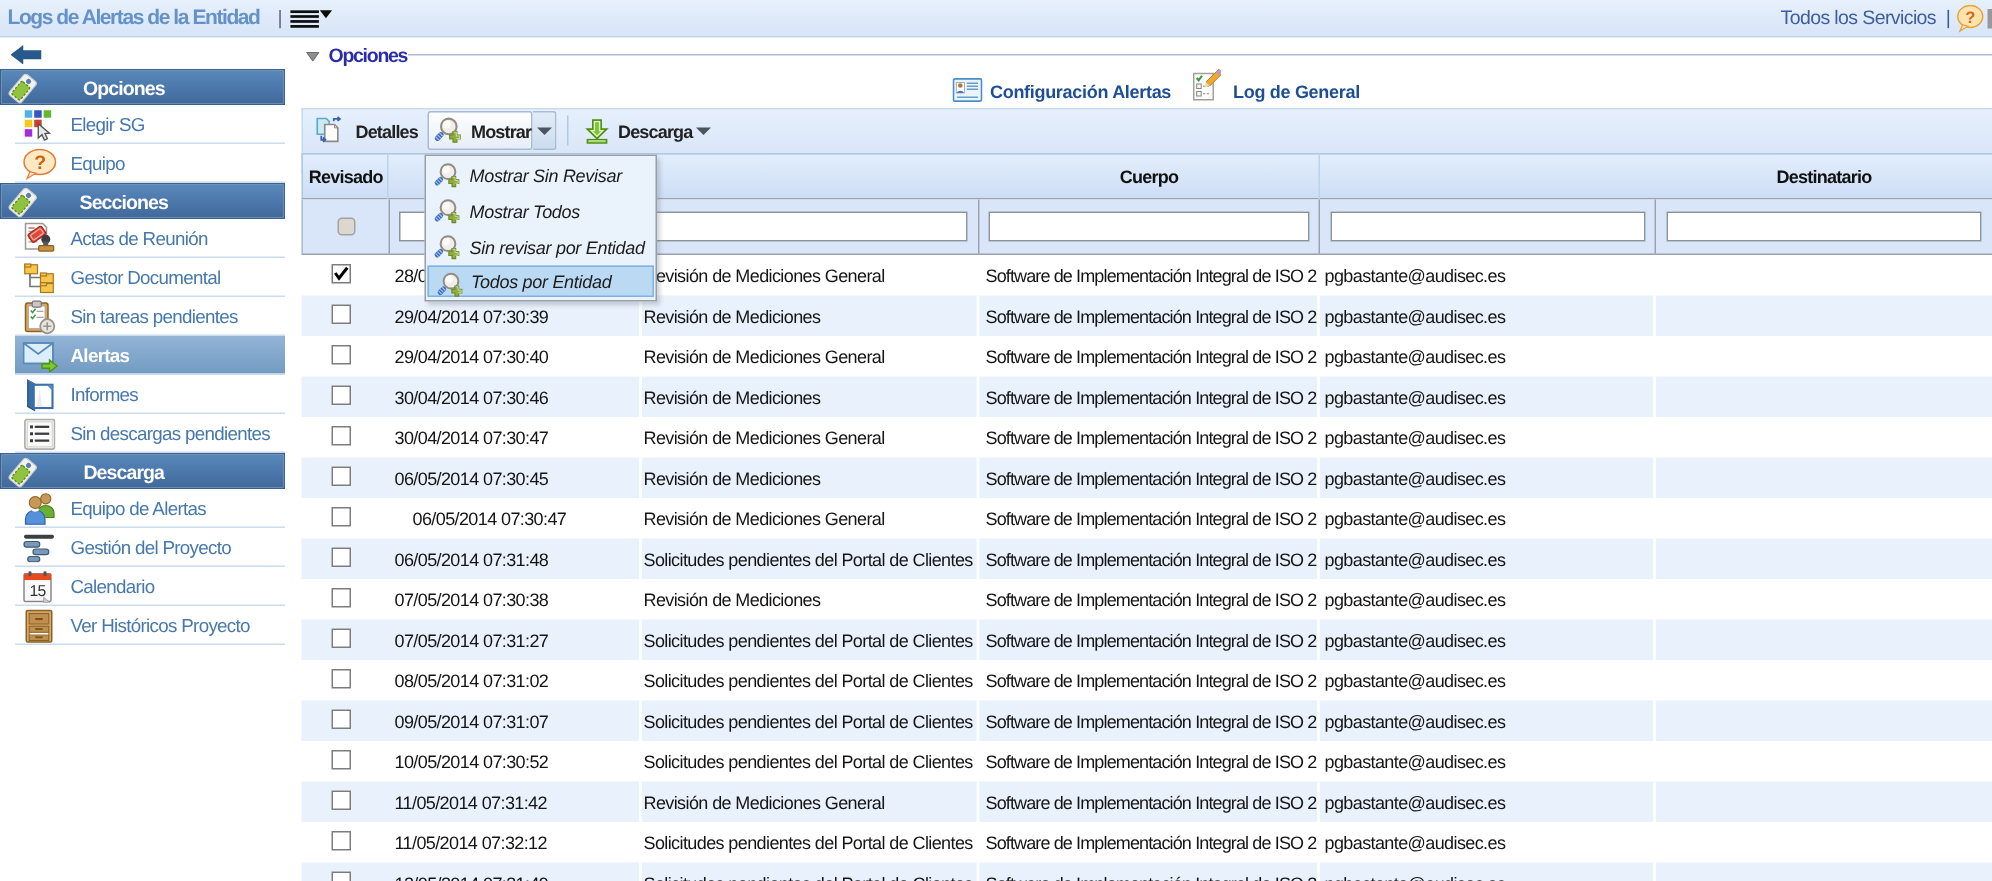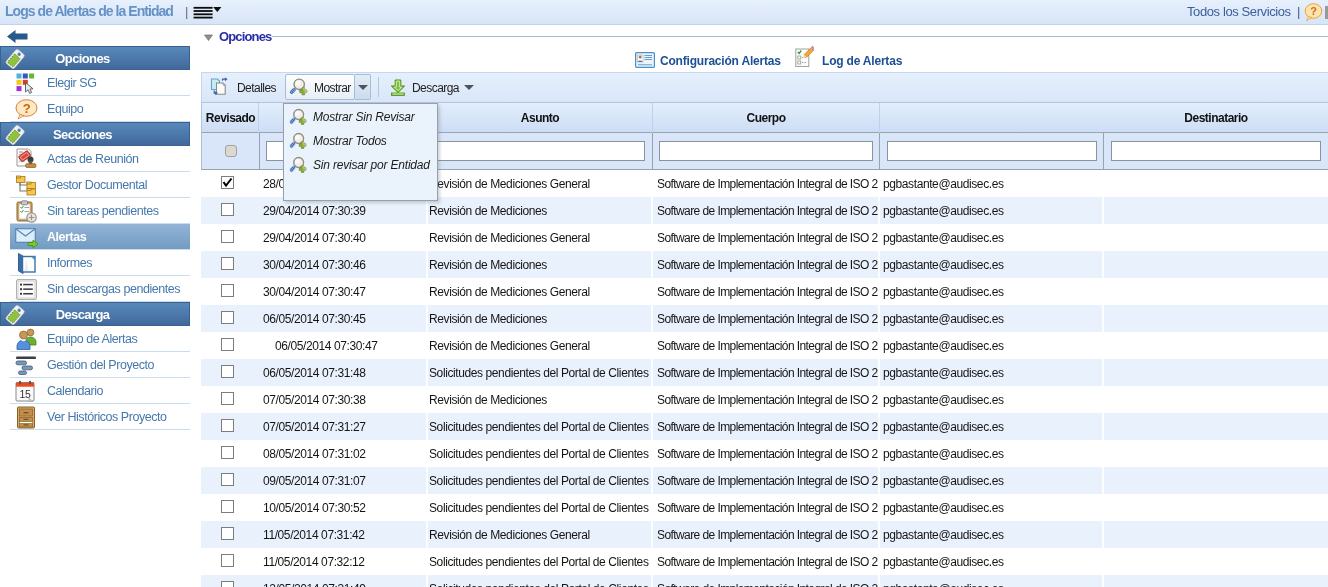--- a/index.html
+++ b/index.html
@@ -22,21 +22,21 @@
   font-size:12.5px; color:#4678ac; letter-spacing:-0.45px; }
 .srow span { position:absolute; left:37px; top:6px; white-space:nowrap; }
 .ssel { background:linear-gradient(#92b4d6,#739bc2); }
 .ssel span { color:#fff; font-weight:bold; }
 
 #opc-label { position:absolute; left:219px; top:29px; font-size:13px; font-weight:bold; color:#2a2da8; letter-spacing:-0.85px; }
 #opc-line { position:absolute; left:272px; top:36px; width:1056px; height:1px; background:#a8bed6; }
 .linkbtn { position:absolute; font-size:12px; font-weight:bold; color:#1d4f94; letter-spacing:-0.2px; }
 
 #toolbar { position:absolute; left:201px; top:72px; width:1127px; height:44px;
-  background:linear-gradient(#e6f0fd,#d4e2f6); border:1px solid #c6d8ee; border-right:none; }
+  background:linear-gradient(#e6f0fd,#d4e2f6); border:1px solid #c6d8ee; border-right:none;font-weight:bold; }
 .tbtext { position:absolute; top:8px; font-size:12px; color:#222; letter-spacing:-0.55px; }
 #btn-mostrar { position:absolute; left:83px; top:1px; width:70px; height:26px;
   background:linear-gradient(#fdfefe,#e7eef7); border:1px solid #a8bcd4; border-radius:2px; }
 #btn-mostrar-arrow { position:absolute; left:153px; top:1px; width:16px; height:26px;
   background:linear-gradient(#e2ecf7,#ccdcee); border:1px solid #a8bcd4; border-left:none; border-radius:0 2px 2px 0; }
 #tb-sep { position:absolute; left:176px; top:4px; width:1px; height:20px; background:#b4c8e0; }
 .caret { width:0; height:0; border-left:5px solid transparent; border-right:5px solid transparent; border-top:5px solid #4a5560; position:absolute; }
 
 #grid { position:absolute; left:201px; top:102px; width:1127px; height:485px; }
 #ghead { position:absolute; left:0; top:0; width:1127px; height:31px;
@@ -303,21 +303,21 @@
   <rect x="2.8" y="11" width="3" height="3" fill="none" stroke="#888" stroke-width="0.7"></rect>
   <line x1="7" y1="12.5" x2="12" y2="12.5" stroke="#888" stroke-width="0.8" stroke-dasharray="1.5 1"></line>
   <rect x="2.8" y="16" width="3" height="3" fill="none" stroke="#888" stroke-width="0.7"></rect>
   <line x1="7" y1="17.5" x2="12" y2="17.5" stroke="#888" stroke-width="0.8" stroke-dasharray="1.5 1"></line>
   <g transform="rotate(45 13 8)">
     <rect x="11.4" y="0" width="3.6" height="12" fill="#f0a830" stroke="#b87818" stroke-width="0.6"></rect>
     <rect x="11.4" y="0" width="3.6" height="2.5" fill="#c090d8"></rect>
     <path d="M11.4 12 L13.2 15.4 L15 12 Z" fill="#f8d8a0"></path>
   </g>
 </svg>
-<div class="linkbtn" style="left:822px;top:54px">Log de Alertas</div>
+<div class="linkbtn" style="left:822px;top:54px">Log de General</div>
 
 <div id="toolbar">
   <svg style="left:8px;top:4px" width="20" height="20" viewBox="0 0 20 20">
     <path d="M1.5 2 h6 l2 2 v8.5 h-8 z" fill="#cdeaf2" stroke="#5aaac8" stroke-width="1.1"></path>
     <path d="M6.5 6 h6.5 l2.2 2.2 v9 h-8.7 z" fill="#fcfbf8" stroke="#8a8a8a" stroke-width="1.1"></path>
     <path d="M13 6 v2.2 h2.2 z" fill="#dedad2" stroke="#8a8a8a" stroke-width="0.6"></path>
     <path d="M12.5 3.8 v-1.6 h4 M15 1 l1.6 1.3 -1.6 1.3" fill="none" stroke="#3e62aa" stroke-width="1.2"></path>
     <path d="M4.2 13.5 v2.7 h2.2 M5.3 14.7 l1.6 1.4 -1.6 1.4" fill="none" stroke="#3e62aa" stroke-width="1.2"></path>
   </svg>
   <div class="tbtext" style="left:35px">Detalles</div>
@@ -337,21 +337,20 @@
     <line x1="3.5" y1="15" x2="14.5" y2="15" stroke="#dff2c4" stroke-width="0.8"></line>
   </svg>
   <div class="tbtext" style="left:210px">Descarga</div>
   <div class="caret" style="left:262px;top:12px"></div>
 </div>
 
 <div id="grid">
   <div id="ghead">
     <div class="hcell" style="left:1px;width:56px">Revisado</div>
     <div class="hcell" style="left:57px;width:169px"></div>
-    <div class="hcell" style="left:226px;width:225px">Asunto</div>
     <div class="hcell" style="left:451px;width:227px">Cuerpo</div>
     <div class="hcell" style="left:902px;width:225px">Destinatario</div>
   </div>
   <div id="gfilter">
     <div class="abs" style="left:23px;top:12px;width:12px;height:12px;background:#dcd8d0;border:1px solid #a2a2a2;border-radius:3px"></div>
     <div class="fsep" style="left:57px"></div>
       <div class="fsep" style="left:225px"></div>
       <div class="fsep" style="left:450px"></div>
       <div class="fsep" style="left:677px"></div>
       <div class="fsep" style="left:901px"></div>
@@ -525,13 +524,19 @@
         <use href="#i-mag"></use>
       </svg>
       <span>Mostrar Todos</span>
     </div>
   <div class="mitem" style="top:49px">
       <svg width="18" height="18" viewBox="0 0 19 18">
         <use href="#i-mag"></use>
       </svg>
       <span>Sin revisar por Entidad</span>
     </div>
+  <div class="mitem msel" style="top:73px;left:1px;width:151px;height:21px">
+      <svg width="18" height="18" viewBox="0 0 19 18">
+        <use href="#i-mag"></use>
+      </svg>
+      <span style="top:3px;left:28px">Todos por Entidad</span>
+    </div>
 </div>
 
 </body></html>

